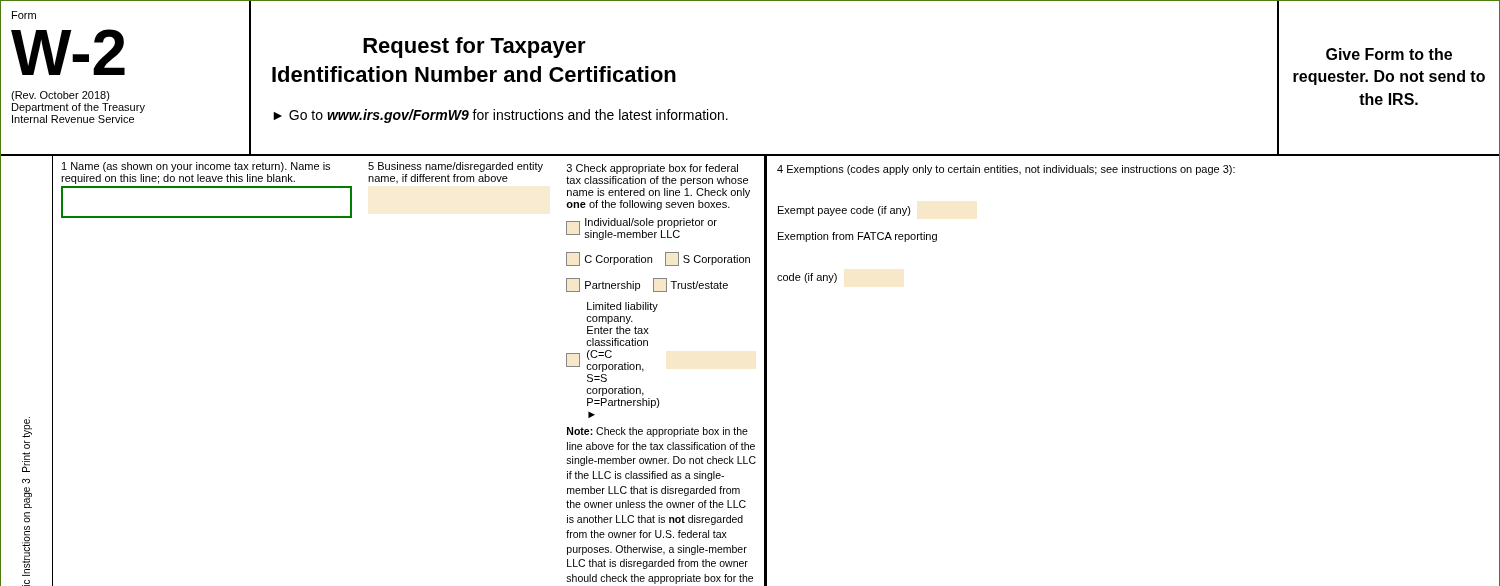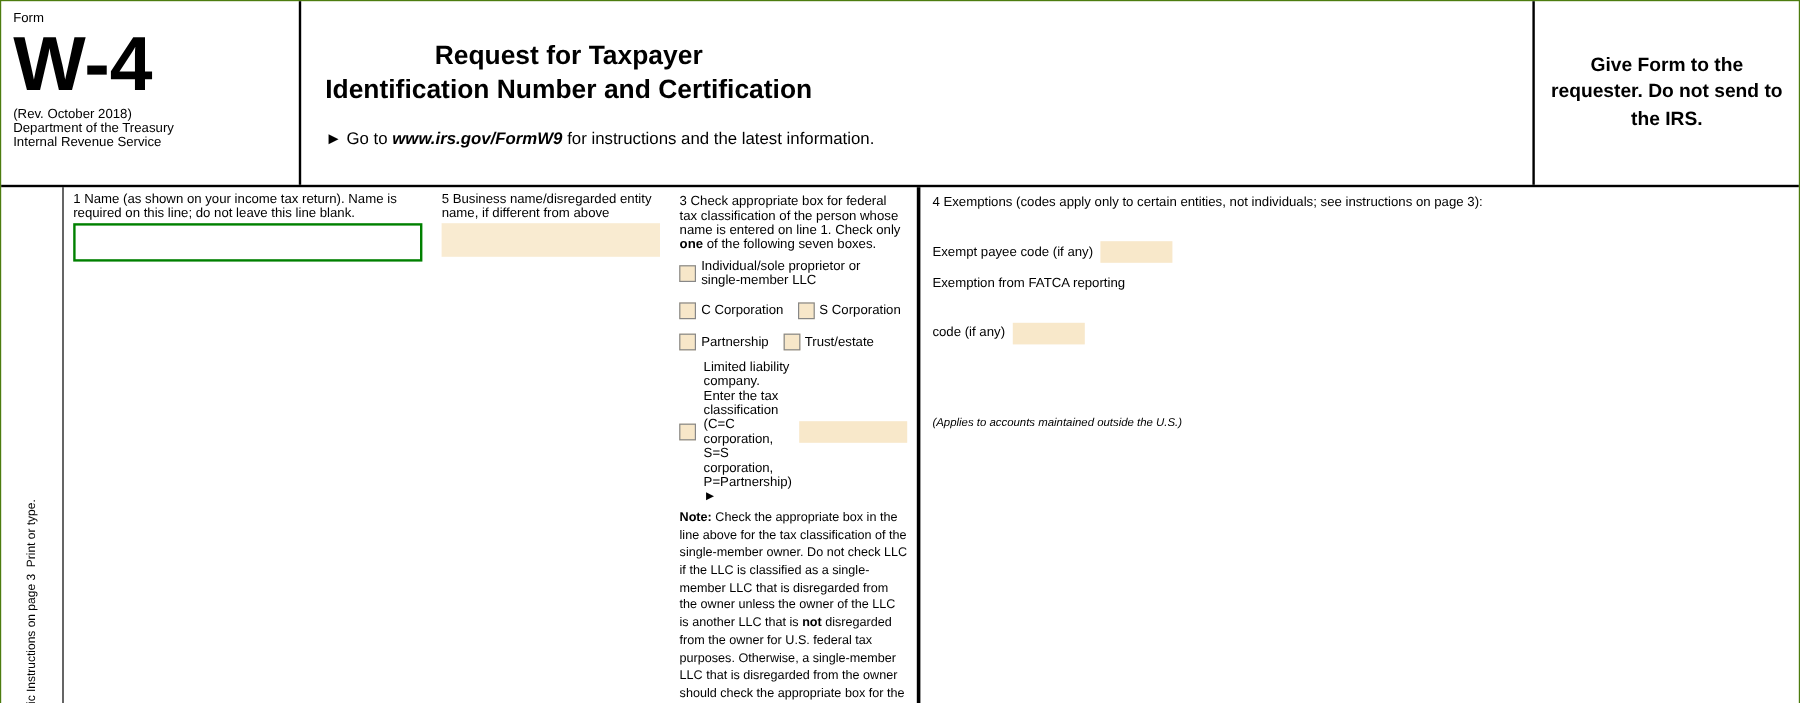--- a/index.html
+++ b/index.html
@@ -289,21 +289,21 @@
     }
   </style>
 </head>
 <body>
 
 <div class="page">
 
   <div class="header">
     <div class="header-left">
       <span class="form-label">Form</span>
-      <span class="w9-title">W-4</span>
+      <span class="w9-title">W-2</span>
       <span class="rev-date">(Rev. October 2018)</span>
       <span class="dept-line">Department of the Treasury</span>
       <span class="dept-line">Internal Revenue Service</span>
     </div>
     <div class="header-center">
       <div class="main-title">
         <span>Request for Taxpayer</span><br>
         <span>Identification Number and Certification</span>
       </div>
       <div class="subtitle">
@@ -395,17 +395,16 @@
         </div>
 
         <div class="fatca-section">
           <div>Exemption from FATCA reporting</div>
           <div class="exempt-row">
             <span>code (if any)</span>
             <div class="exempt-box"></div>
           </div>
         </div>
 
-        <div class="applies-note" style="margin-top: 60px;">(Applies to accounts maintained outside the U.S.)</div>
       </div>
     </div>
   </div>
 </div>
 
 </body></html>

